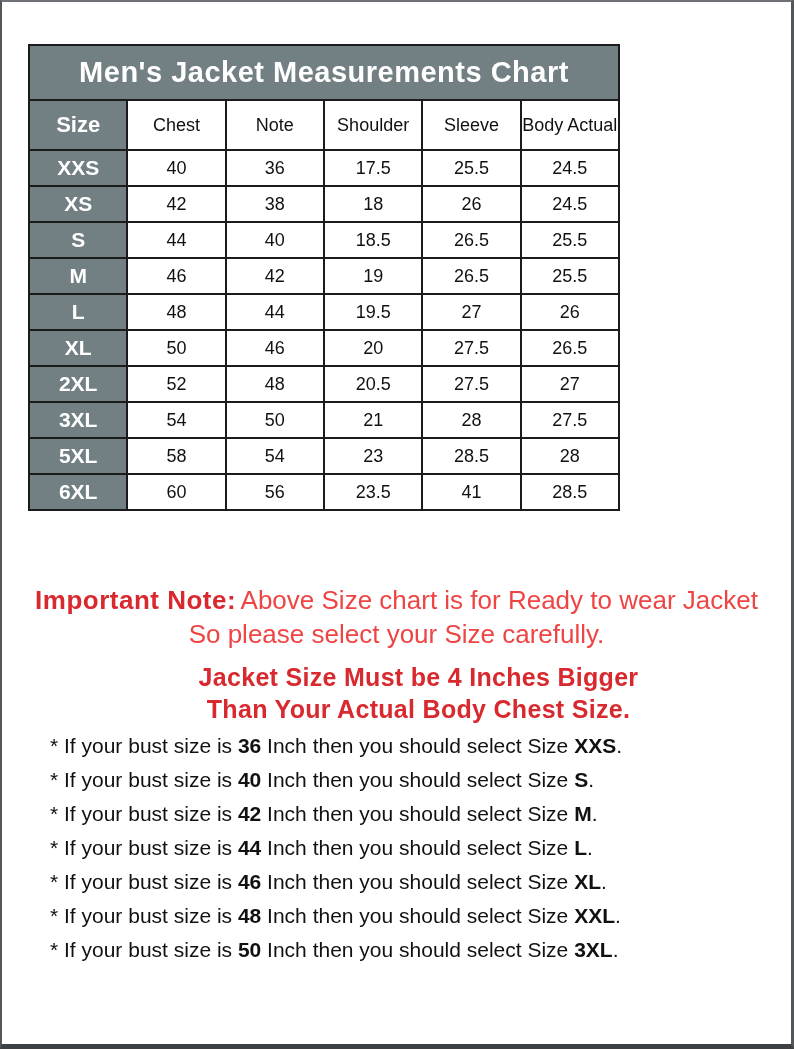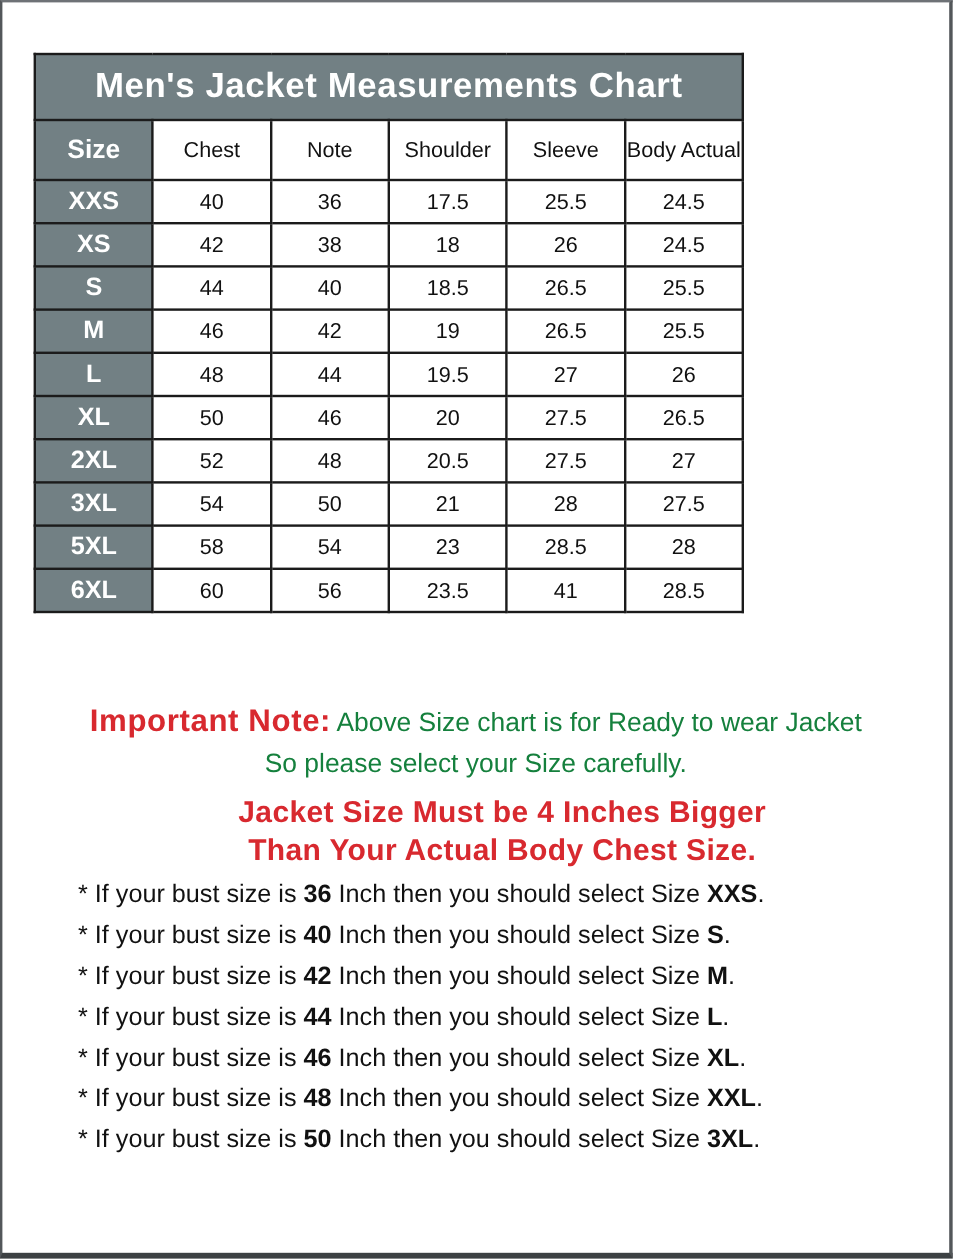--- a/index.html
+++ b/index.html
@@ -75,40 +75,40 @@
     left:0; right:0;
     text-align:center;
     line-height:31px;
   }
   .note-label {
     font-size:26px;
     font-weight:bold;
     letter-spacing:0.5px;
   }
   .note-text {
-    font-size:22px;
-    color:#15803d;
+    font-size:26px;
+    color:#ef4444;
   }
 
   .warning {
     position:absolute;
     top:659px;
     left:0; right:0;
     text-align:center;
     font-size:25px;
     font-weight:bold;
     line-height:32px;
     letter-spacing:0.3px;
   }
 
   .bullets {
     position:absolute;
     top:727px;
     left:0; right:0;
-    padding-left:63px;
+    padding-left:48px;
     font-size:21px;
     line-height:34px;
     color:#111111;
   }
   .bullet-line b { font-weight:bold; }
 </style>
 </head>
 <body>
 
 <div class="sheet">

